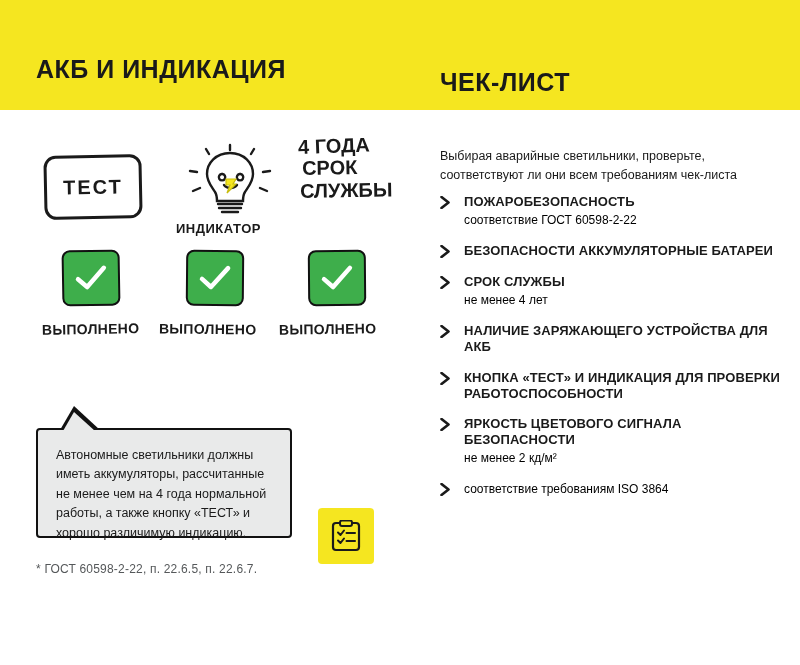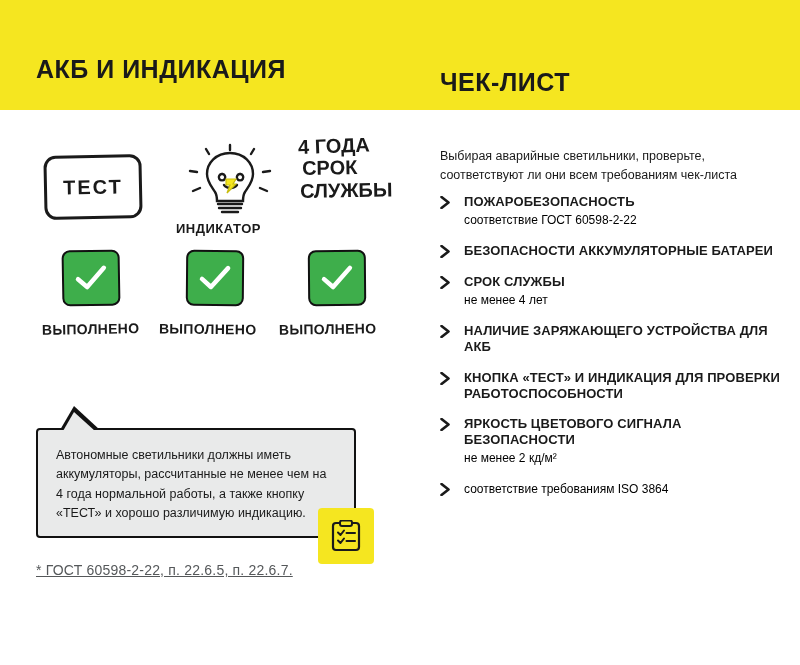--- a/index.html
+++ b/index.html
@@ -177,21 +177,21 @@
   }
   .done-label:nth-child(1) { left: 6px; transform: rotate(-1deg); }
   .done-label:nth-child(2) { left: 123px; transform: rotate(0.6deg); }
   .done-label:nth-child(3) { left: 243px; transform: rotate(-0.8deg); }
 
   
   .callout {
     position: absolute;
     left: 36px;
     top: 318px;
-    width: 320px;
+    width: 256px;
     height: 110px;
     background: #e9eaea;
     border: 2px solid #111;
     border-radius: 4px;
     box-sizing: border-box;
     padding: 16px 18px;
   }
   .callout-text {
     font-size: 12.5px;
     line-height: 1.55;
@@ -231,24 +231,23 @@
     display: flex;
     align-items: center;
     justify-content: center;
     z-index: 5;
   }
 
   .footnote {
     position: absolute;
     left: 36px;
     top: 452px;
-    font-size: 14px;
+    font-size: 12px;
     color: #55585a;
     letter-spacing: 0.2px;
-    text-decoration: underline;
   }
 
   
   .right-col {
     position: absolute;
     left: 440px;
     top: 110px;
     width: 340px;
     height: 555px;
   }

